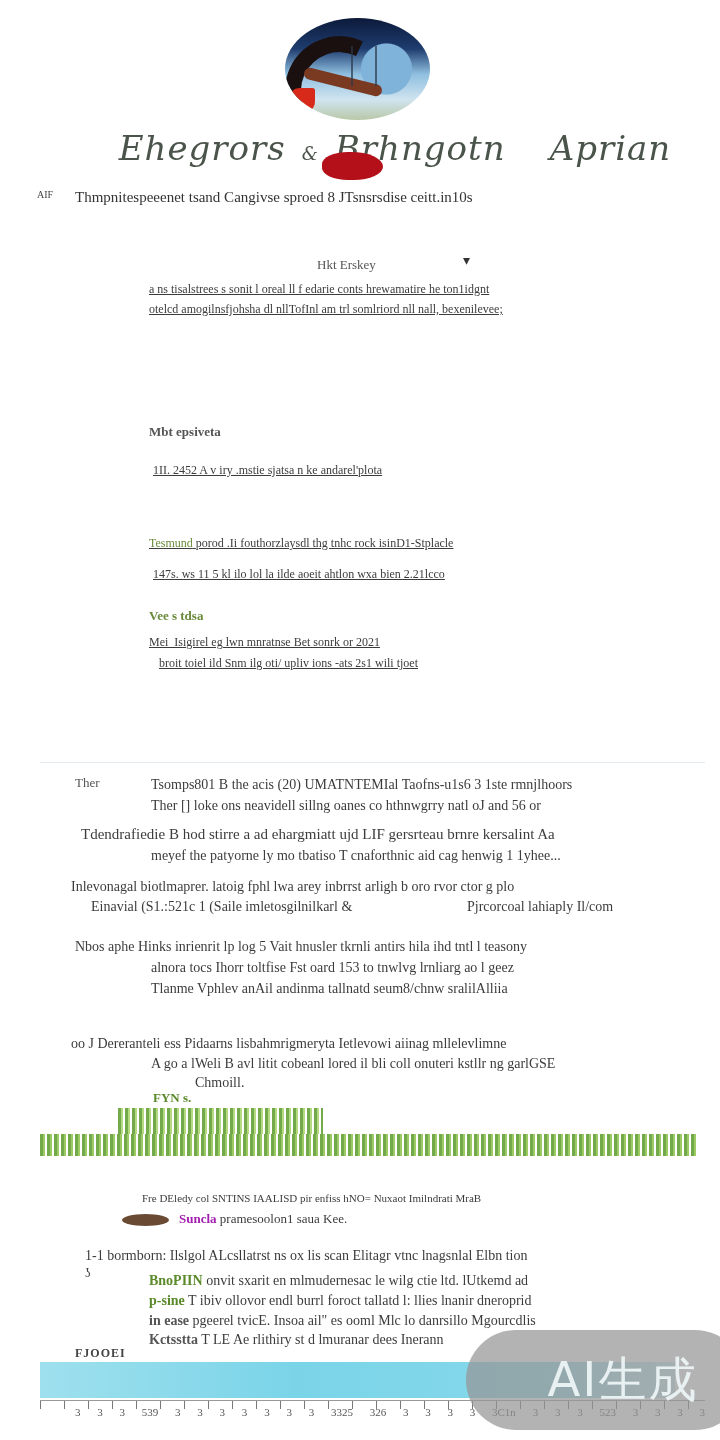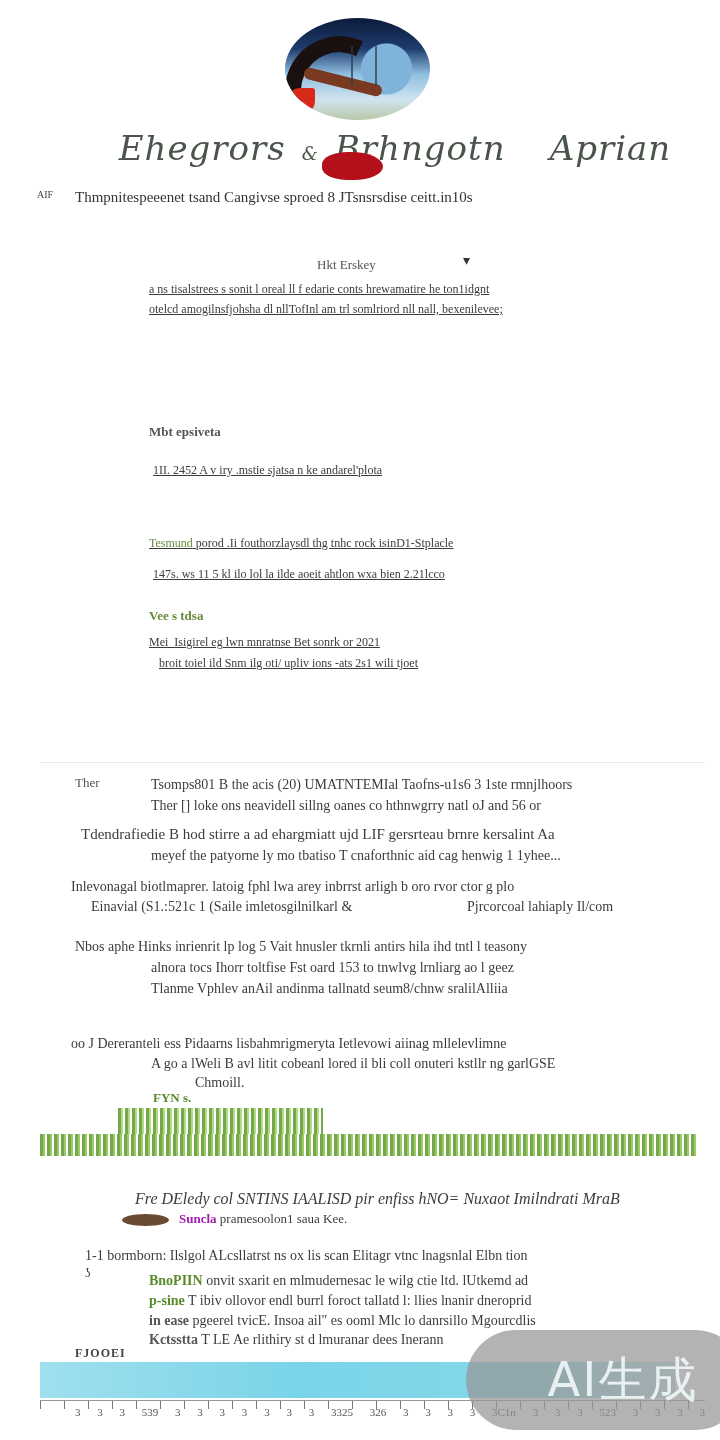--- a/index.html
+++ b/index.html
@@ -157,21 +157,21 @@
   <span>oo J</span>
   <span>Dereranteli ess Pidaarns lisbahmrigmeryta Ietlevowi aiinag mllelevlimne</span>
 </div>
 <div class="abs row-lead" style="left:116px; top:1053px;">A go a lWeli B avl litit cobeanl lored il bli coll onuteri kstllr ng garlGSE</div>
 <div class="abs row-lead" style="left:160px; top:1072px;">Chmoill.</div>
 
 <div class="abs skills-top">FYN s.</div>
 <div class="abs skills-mid"></div>
 <div class="abs skills-bar"></div>
 
-<div class="abs row-lead" style="left:100px; top:1188px; font-size:16px;font-style:italic;">Fre DEledy col SNTINS IAALISD pir enfiss hNO= Nuxaot Imilndrati MraB</div>
+<div class="abs row-lead" style="left:107px; top:1188px; font-size:11px;">Fre DEledy col SNTINS IAALISD pir enfiss hNO= Nuxaot Imilndrati MraB</div>
 <div class="abs dot"></div>
 <div class="abs row-lead" style="left:144px; top:1208px; font-size:13px;">
   <span class="green-b" style="color:#a21caf;">Suncla</span>
   <span>pramesoolon1 saua Kee.</span>
 </div>
 
 <div class="abs row-lead" style="left:50px; top:1245px;">
   <span>1-1 bormborn:</span>
   <span>Ilslgol ALcsllatrst ns ox lis scan Elitagr  vtnc lnagsnlal Elbn tion</span>
 </div>

